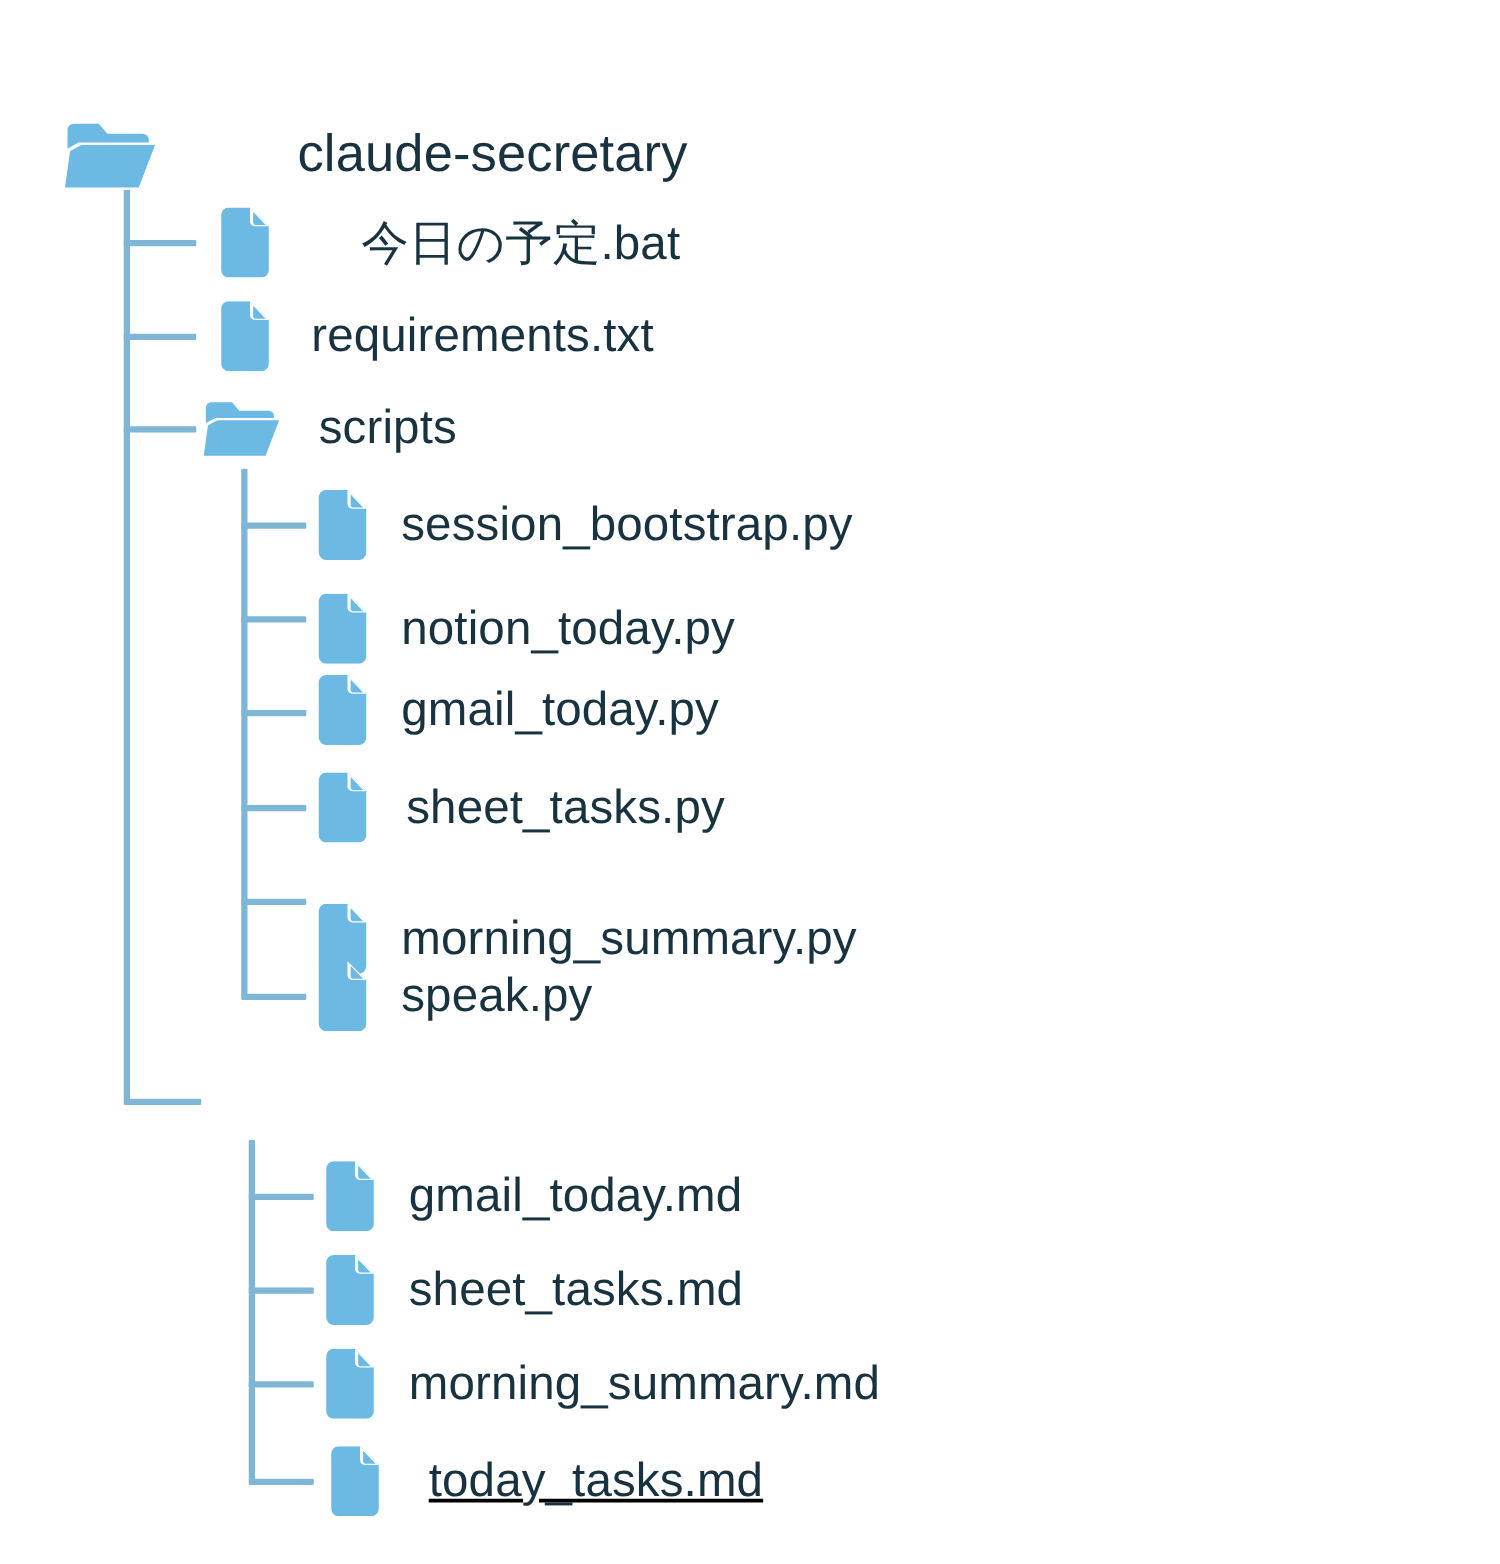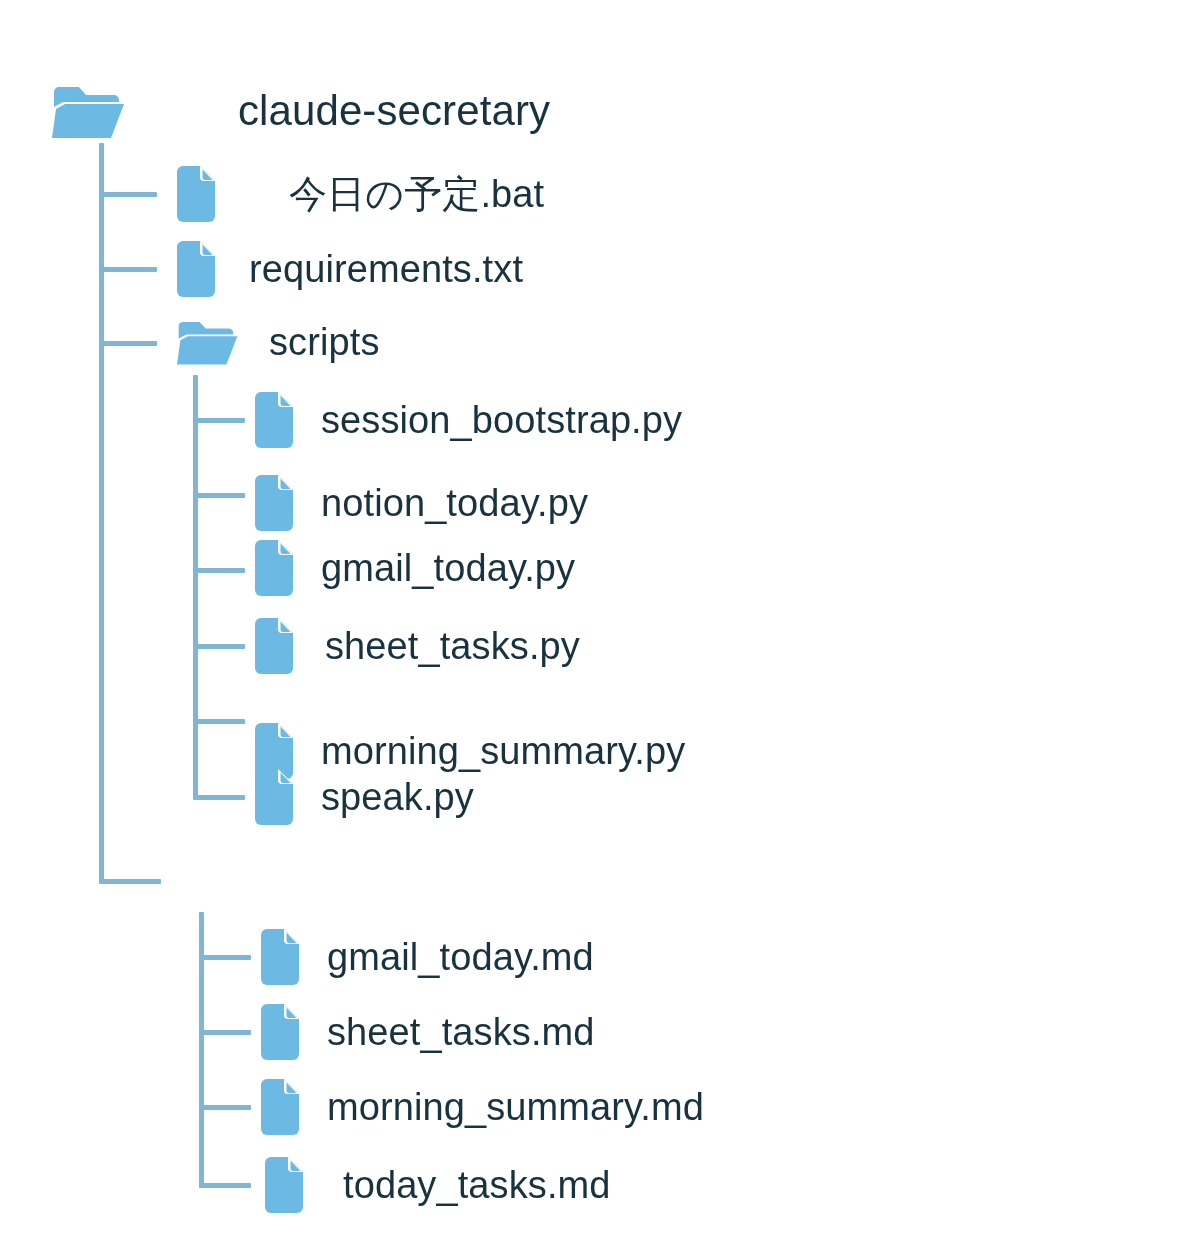--- a/index.html
+++ b/index.html
@@ -74,21 +74,21 @@
     <div class="stub" style="left: 193px; top: 493px; width: 52px; background: rgb(127, 182, 214);"></div>
     <div class="stub" style="left: 193px; top: 568px; width: 52px; background: rgb(127, 182, 214);"></div>
     <div class="stub" style="left: 193px; top: 644px; width: 52px; background: rgb(127, 182, 214);"></div>
     <div class="stub" style="left: 193px; top: 719px; width: 52px; background: rgb(127, 182, 214);"></div>
     <div class="stub" style="left: 193px; top: 795px; width: 52px; background: rgb(127, 182, 214);"></div>
     <div class="stub" style="left: 99px; top: 879px; width: 62px; background: rgb(127, 182, 214);"></div>
     <div class="stub" style="left: 199px; top: 955px; width: 52px; background: rgb(127, 182, 214);"></div>
     <div class="stub" style="left: 199px; top: 1030px; width: 52px; background: rgb(127, 182, 214);"></div>
     <div class="stub" style="left: 199px; top: 1105px; width: 52px; background: rgb(127, 182, 214);"></div>
     <div class="stub" style="left: 199px; top: 1183px; width: 52px; background: rgb(127, 182, 214);"></div>
-    <div class="node level-0" style="left: 52px; top: 82px; gap: 32px;">
+    <div class="node level-0" style="left: 52px; top: 94px; gap: 32px;">
       <span class="icon">
         <svg width="74" height="58" viewBox="0 0 74 58">
           <path d="M2 10 a5 5 0 0 1 5 -5 h20 l7 8 h28 a5 5 0 0 1 5 5 v26 h-65 z" fill="#6cb9e3"></path>
           <path d="M0 26 l11 -6 h65 l-14 38 h-62 z" fill="#ffffff"></path>
           <path d="M4 27 l9 -5 h59 l-13 34 h-59 z" fill="#6cb9e3"></path>
         </svg>
       </span>
       <span style="width: 48px; flex: 0 0 auto;"></span>
       <span class="node-label">claude-secretary</span>
     </div>
@@ -107,21 +107,21 @@
       <span class="icon">
         <svg width="46" height="56" viewBox="0 0 46 56">
           <path d="M4 6 a6 6 0 0 1 6 -6 h17 l15 15 v35 a6 6 0 0 1 -6 6 h-26 a6 6 0 0 1 -6 -6 z" fill="#6cb9e3"></path>
           <path d="M27 0 l15 15 h-11 a4 4 0 0 1 -4 -4 z" fill="#ffffff"></path>
           <path d="M29.5 3.5 l10 10.5 h-7.5 a2.5 2.5 0 0 1 -2.5 -2.5 z" fill="#6cb9e3"></path>
         </svg>
       </span>
       <span style="width: 30px; flex: 0 0 auto;"></span>
       <span class="node-label">requirements.txt</span>
     </div>
-    <div class="node level-1" style="left: 177px; top: 317px; justify-content: flex-end;">
+    <div class="node level-1" style="left: 163px; top: 317px; justify-content: flex-end;">
       <span class="icon">
         <svg width="62" height="50" viewBox="0 0 74 58">
           <path d="M2 10 a5 5 0 0 1 5 -5 h20 l7 8 h28 a5 5 0 0 1 5 5 v26 h-65 z" fill="#6cb9e3"></path>
           <path d="M0 26 l11 -6 h65 l-14 38 h-62 z" fill="#ffffff"></path>
           <path d="M4 27 l9 -5 h59 l-13 34 h-59 z" fill="#6cb9e3"></path>
         </svg>
       </span>
       <span style="width: 30px; flex: 0 0 auto;"></span>
       <span class="node-label">scripts</span>
     </div>
@@ -217,21 +217,21 @@
       <span class="icon">
         <svg width="46" height="56" viewBox="0 0 46 56">
           <path d="M4 6 a6 6 0 0 1 6 -6 h17 l15 15 v35 a6 6 0 0 1 -6 6 h-26 a6 6 0 0 1 -6 -6 z" fill="#6cb9e3"></path>
           <path d="M27 0 l15 15 h-11 a4 4 0 0 1 -4 -4 z" fill="#ffffff"></path>
           <path d="M29.5 3.5 l10 10.5 h-7.5 a2.5 2.5 0 0 1 -2.5 -2.5 z" fill="#6cb9e3"></path>
         </svg>
       </span>
       <span style="width: 24px; flex: 0 0 auto;"></span>
       <span class="node-label">morning_summary.md</span>
     </div>
-    <div class="node level-2" style="left: 261px; top: 1157px;">
+    <div class="node level-2" style="left: 261px; top: 1157px; text-decoration: underline;">
       <span class="icon">
         <svg width="46" height="56" viewBox="0 0 46 56">
           <path d="M4 6 a6 6 0 0 1 6 -6 h17 l15 15 v35 a6 6 0 0 1 -6 6 h-26 a6 6 0 0 1 -6 -6 z" fill="#6cb9e3"></path>
           <path d="M27 0 l15 15 h-11 a4 4 0 0 1 -4 -4 z" fill="#ffffff"></path>
           <path d="M29.5 3.5 l10 10.5 h-7.5 a2.5 2.5 0 0 1 -2.5 -2.5 z" fill="#6cb9e3"></path>
         </svg>
       </span>
       <span style="width: 36px; flex: 0 0 auto;"></span>
       <span class="node-label">today_tasks.md</span>
     </div>

